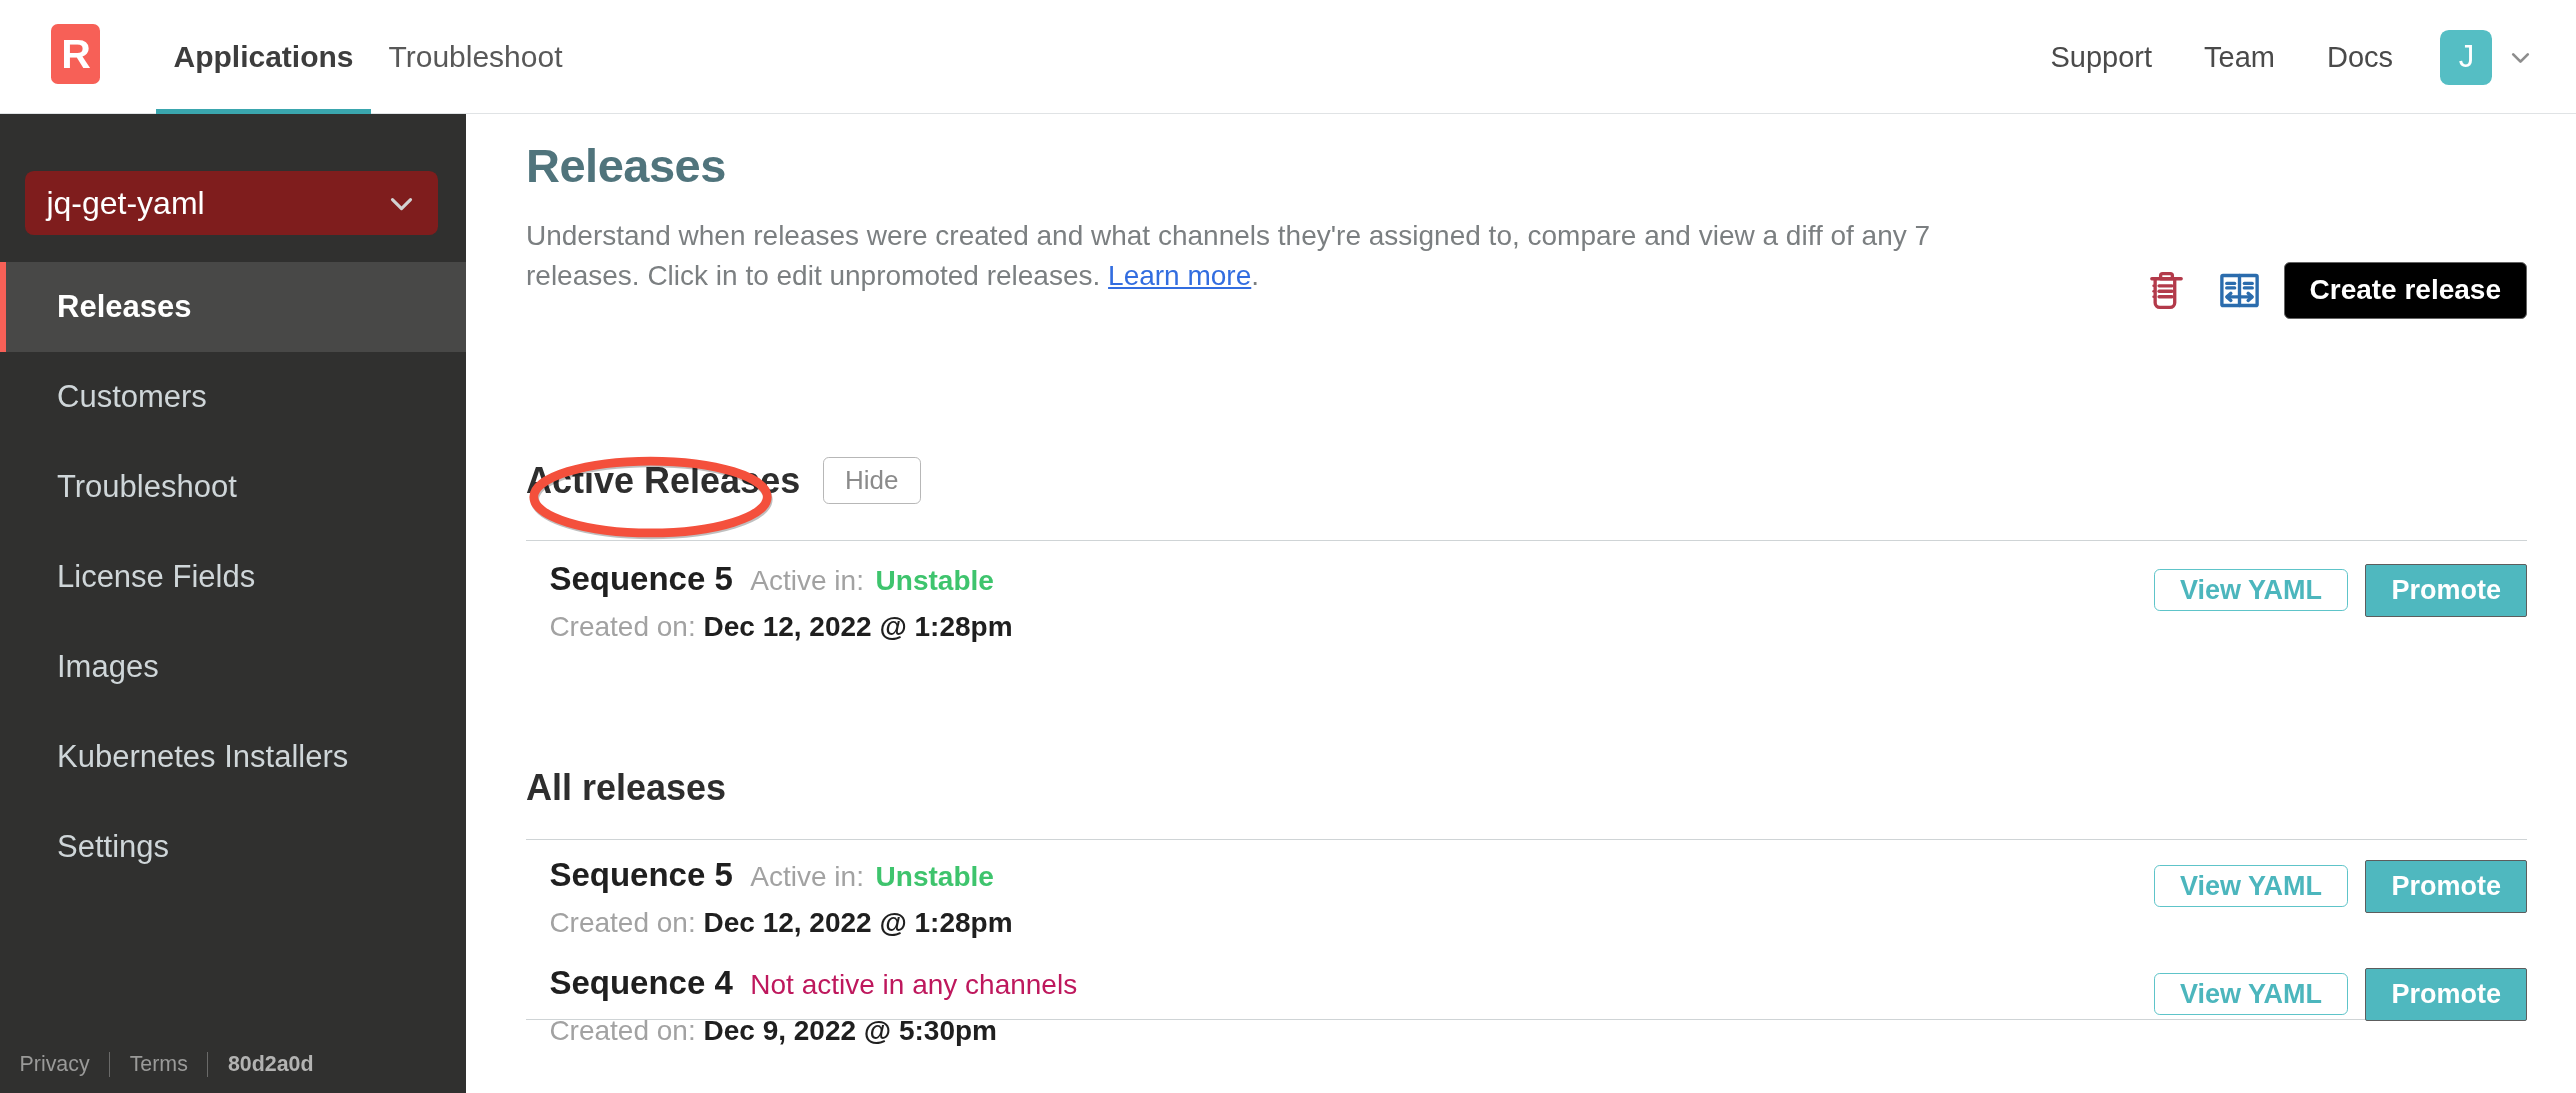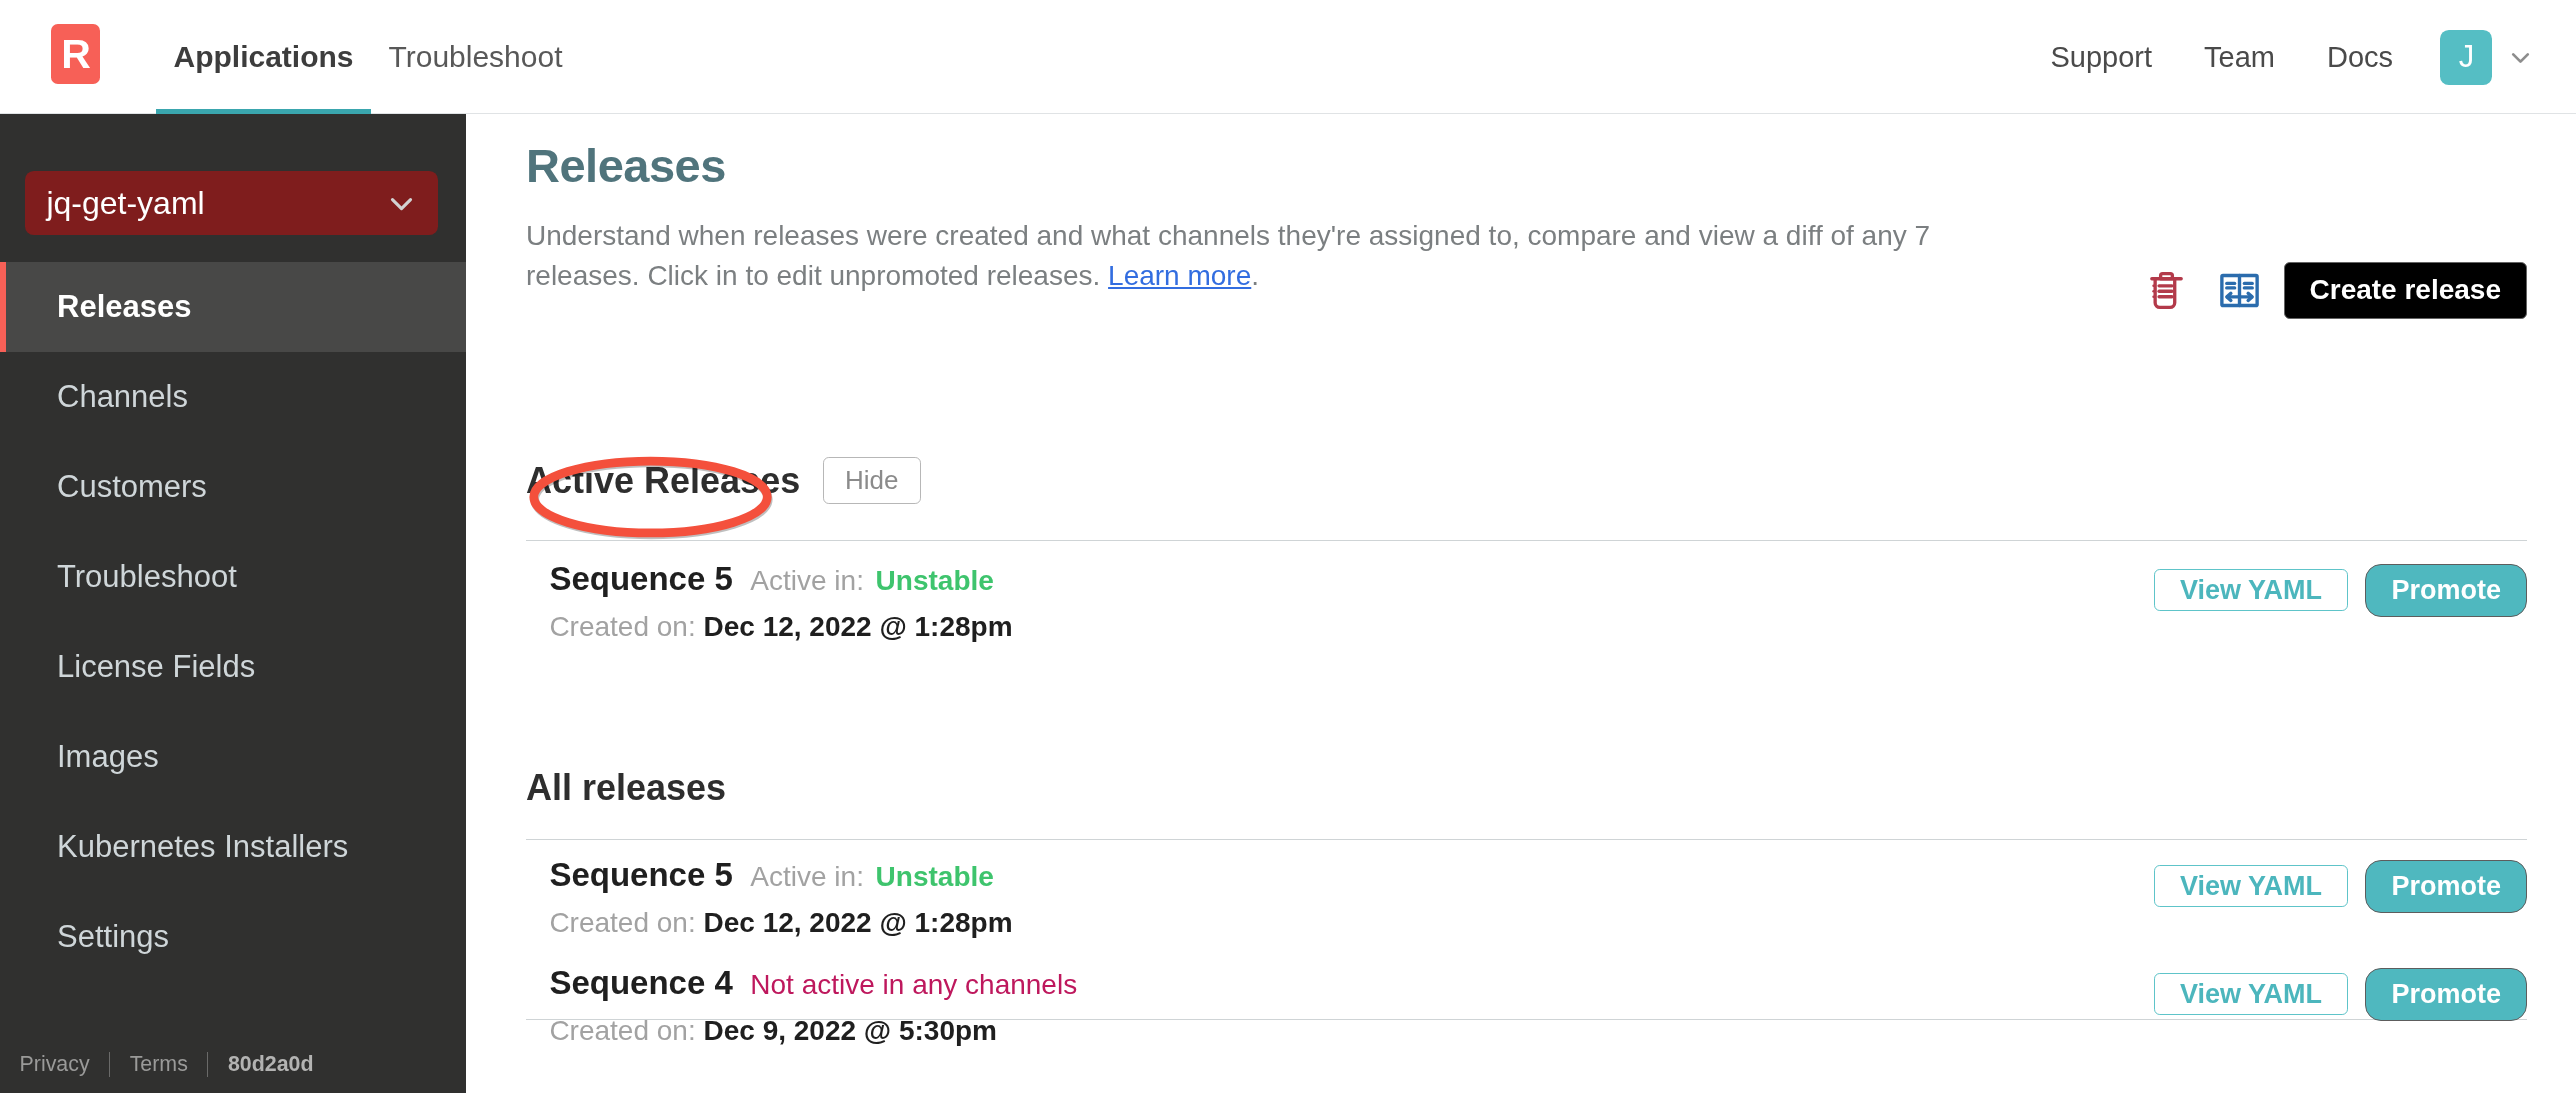--- a/index.html
+++ b/index.html
@@ -336,21 +336,21 @@
     height: 42px;
     padding: 0 25px;
     display: flex;
     align-items: center;
     cursor: pointer;
     white-space: nowrap;
   }
   .btn-solid {
     background: #4fb8bf;
     border: 1px solid #5d5d5d;
-    border-radius: 16px;
+    border-radius: 2px;
     color: #ffffff;
     font-size: 27px;
     font-weight: 700;
     height: 53px;
     padding: 0 25px;
     display: flex;
     align-items: center;
     cursor: pointer;
     white-space: nowrap;
   }
@@ -407,23 +407,20 @@
       <div class="app-select-caret">
         <svg width="31" height="31" viewBox="0 0 24 24" fill="none" stroke="#d2d2d2" stroke-width="2.4" stroke-linecap="round" stroke-linejoin="round">
             <polyline points="5 9 12 16 19 9"></polyline>
           </svg>
       </div>
     </div>
 
     <div class="side-menu">
       <div class="side-item active">
         <span>Releases</span>
-      </div>
-      <div class="side-item">
-        <span>Channels</span>
       </div>
       <div class="side-item">
         <span>Customers</span>
       </div>
       <div class="side-item">
         <span>Troubleshoot</span>
       </div>
       <div class="side-item">
         <span>License Fields</span>
       </div>

